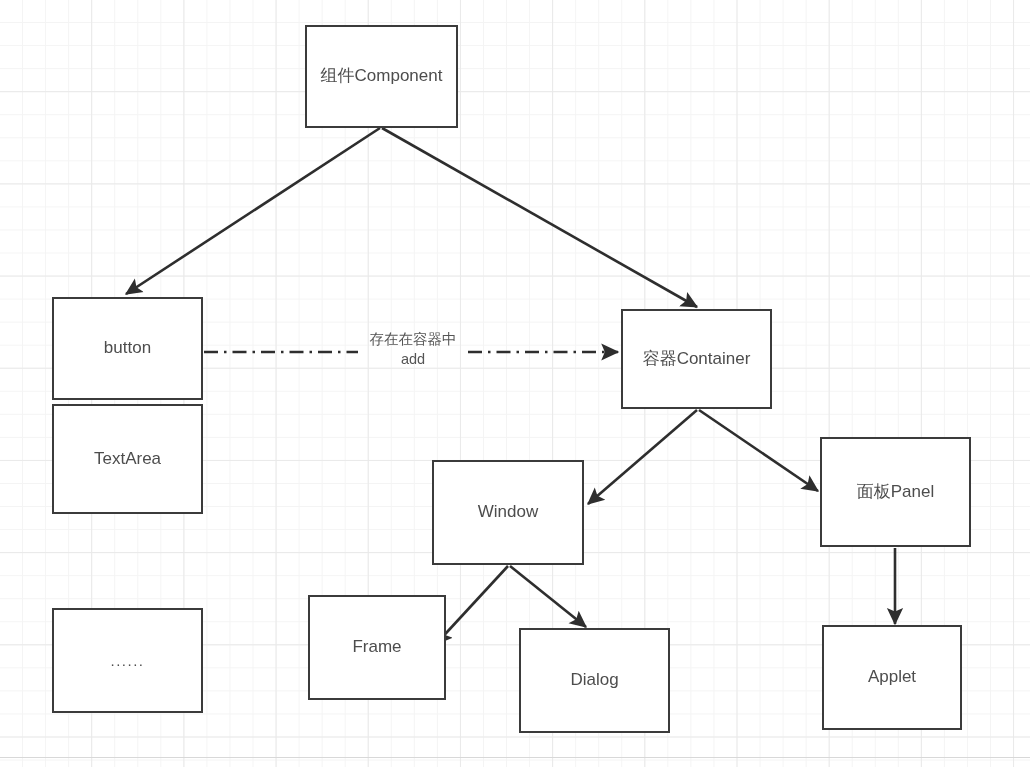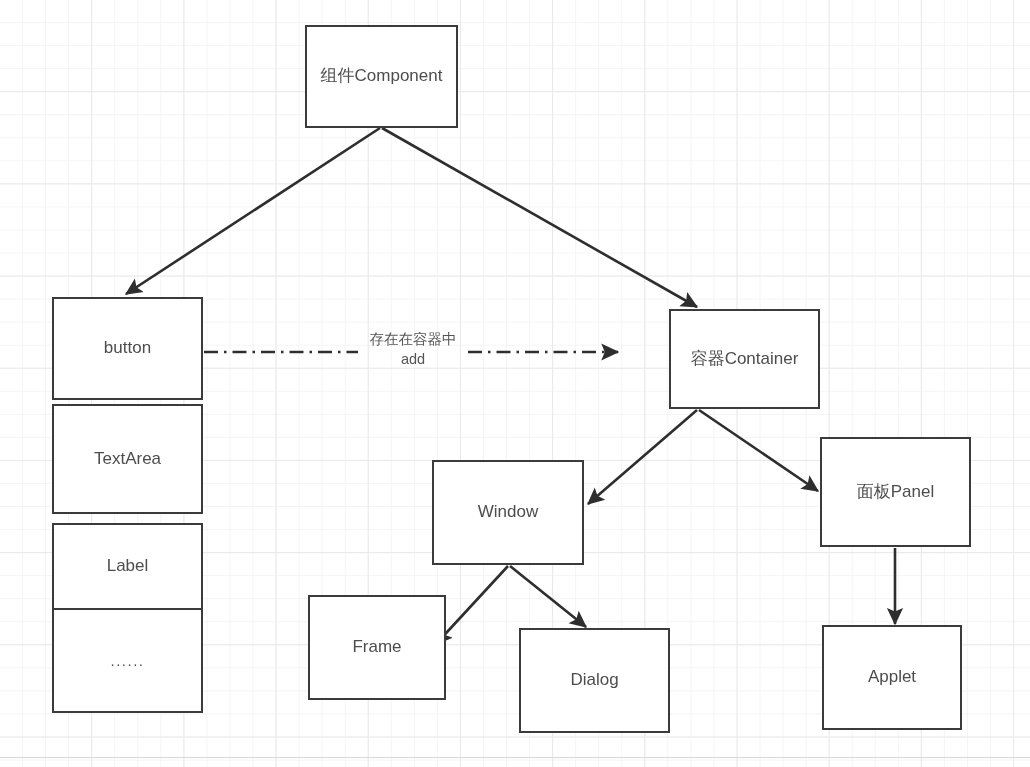--- a/index.html
+++ b/index.html
@@ -118,29 +118,26 @@
   </div>
 
   <div class="node" style="left:52px; top:297px; width:151px; height:103px;">
     <span class="ln">button</span>
   </div>
 
   <div class="node" style="left:52px; top:404px; width:151px; height:110px;">
     <span class="ln">TextArea</span>
   </div>
 
-  <div class="node" style="left:52px; top:523px; width:151px; height:87px;">
-    <span class="ln">Label</span>
-  </div>
 
   <div class="node" style="left:52px; top:608px; width:151px; height:105px;">
     <span class="ln dots">......</span>
   </div>
 
-  <div class="node" style="left:621px; top:309px; width:151px; height:100px;margin-left:48px;">
+  <div class="node" style="left:621px; top:309px; width:151px; height:100px;">
     <span class="ln">容器</span>
     <span class="ln">Container</span>
   </div>
 
   <div class="node" style="left:432px; top:460px; width:152px; height:105px;">
     <span class="ln">Window</span>
   </div>
 
   <div class="node" style="left:285px; top:595px; width:138px; height:105px;margin-left:23px;">
     <span class="ln">Frame</span>

